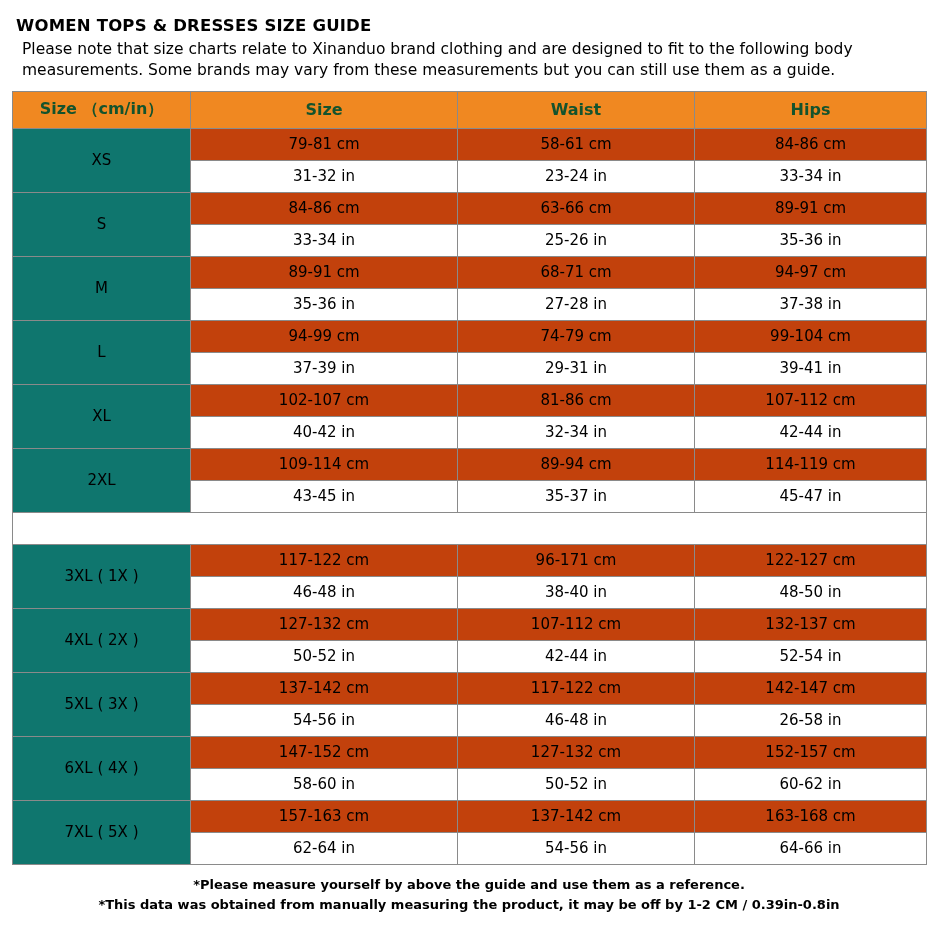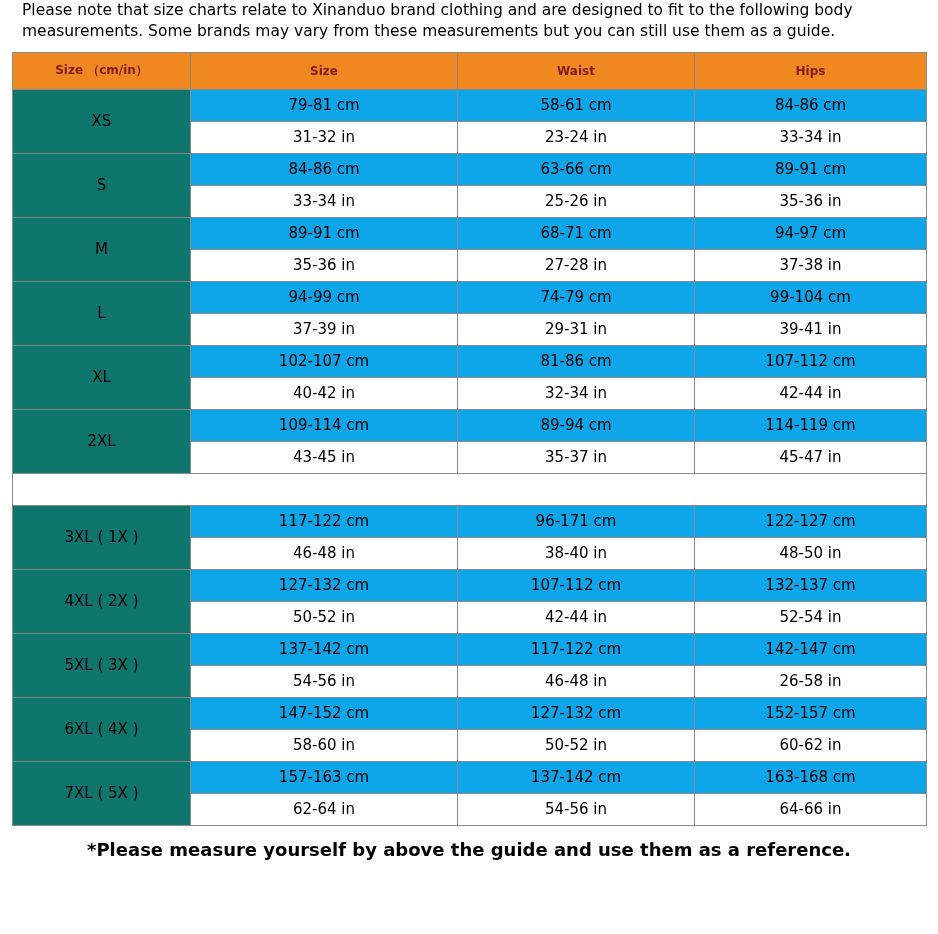--- a/index.html
+++ b/index.html
@@ -42,68 +42,69 @@
   table.size-chart th,
   table.size-chart td {
     border: 1px solid #8a8a8a;
     text-align: center;
     font-size: 15px;
     height: 31px;
     padding: 0;
   }
   table.size-chart thead th {
     background: #F08821;
-    color: #7f1d1d;
+    color: #14532d;
     font-weight: bold;
-    font-size: 12px;
+    font-size: 16px;
     height: 36px;
     border-color: #8a8a8a;
   }
   col.c-size { width: 178px; }
   col.c-bust { width: 267px; }
   col.c-waist { width: 237px; }
   col.c-hips  { width: 232px; }
 
   td.size-cell {
     font-size: 15px;
     background: #0f766e;
     vertical-align: middle;
   }
   tr.cm-row td.val {
-    background: #0ea5e9;
+    background: #c2410c;
     margin-top: 12px;
   }
   tr.in-row td.val {
     background: #ffffff;
     border-radius: 11px;
   }
   .spacer-row td {
     border-left: 1px solid #8a8a8a;
     border-right: 1px solid #8a8a8a;
     border-top: 1px solid #8a8a8a;
     border-bottom: 1px solid #8a8a8a;
     height: 7px;
     background: #ffffff;
   }
   .footnotes {
     text-align: center;
     padding-top: 10px;
   }
   .footnote {
-    font-size: 18px;
+    font-size: 13px;
     line-height: 1.55;
     font-weight: bold;
     font-family: "DejaVu Sans", sans-serif;
   }
 </style>
 </head>
 <body>
 
 <div class="page">
 
+  <div class="title">WOMEN TOPS &amp; DRESSES SIZE GUIDE</div>
 
   <div class="intro">Please note that size charts relate to  Xinanduo brand clothing and are designed to fit to the following body measurements. Some brands may vary from these measurements but you can still use them as a guide.</div>
 
   <table class="size-chart">
     <colgroup>
       <col class="c-size">
       <col class="c-bust">
       <col class="c-waist">
       <col class="c-hips">
     </colgroup>
@@ -238,15 +239,16 @@
         <tr class="in-row">
           <td class="val">62-64 in</td>
           <td class="val">54-56 in</td>
           <td class="val">64-66 in</td>
         </tr>
       </tbody>
   </table>
 
   <div class="footnotes">
     <div class="footnote">*Please measure yourself by above the guide and use them as a reference.</div>
+    <div class="footnote">*This data was obtained from manually measuring the product, it may be off by 1-2 CM / 0.39in-0.8in</div>
   </div>
 
 </div>
 
 </body></html>

